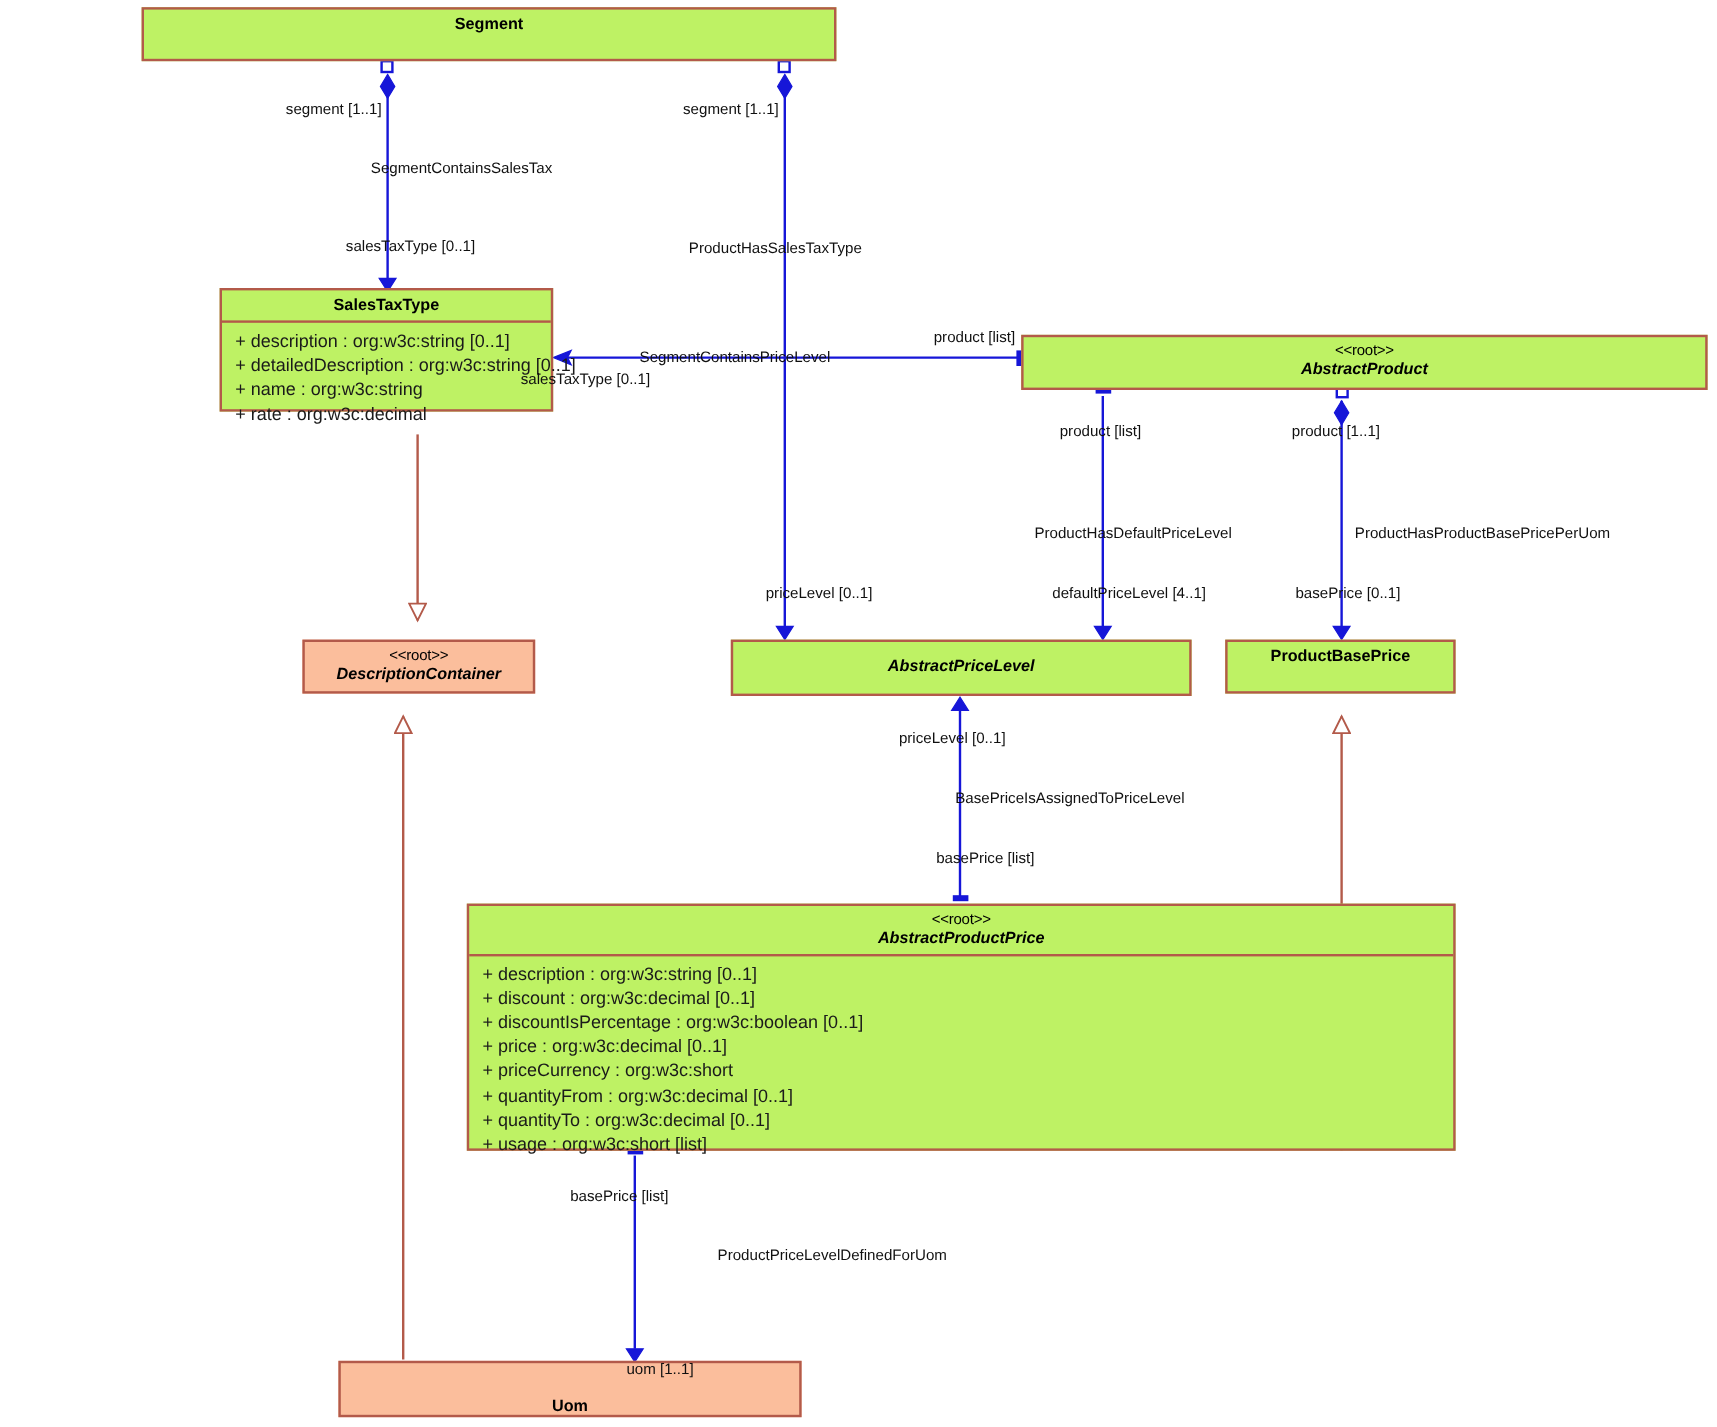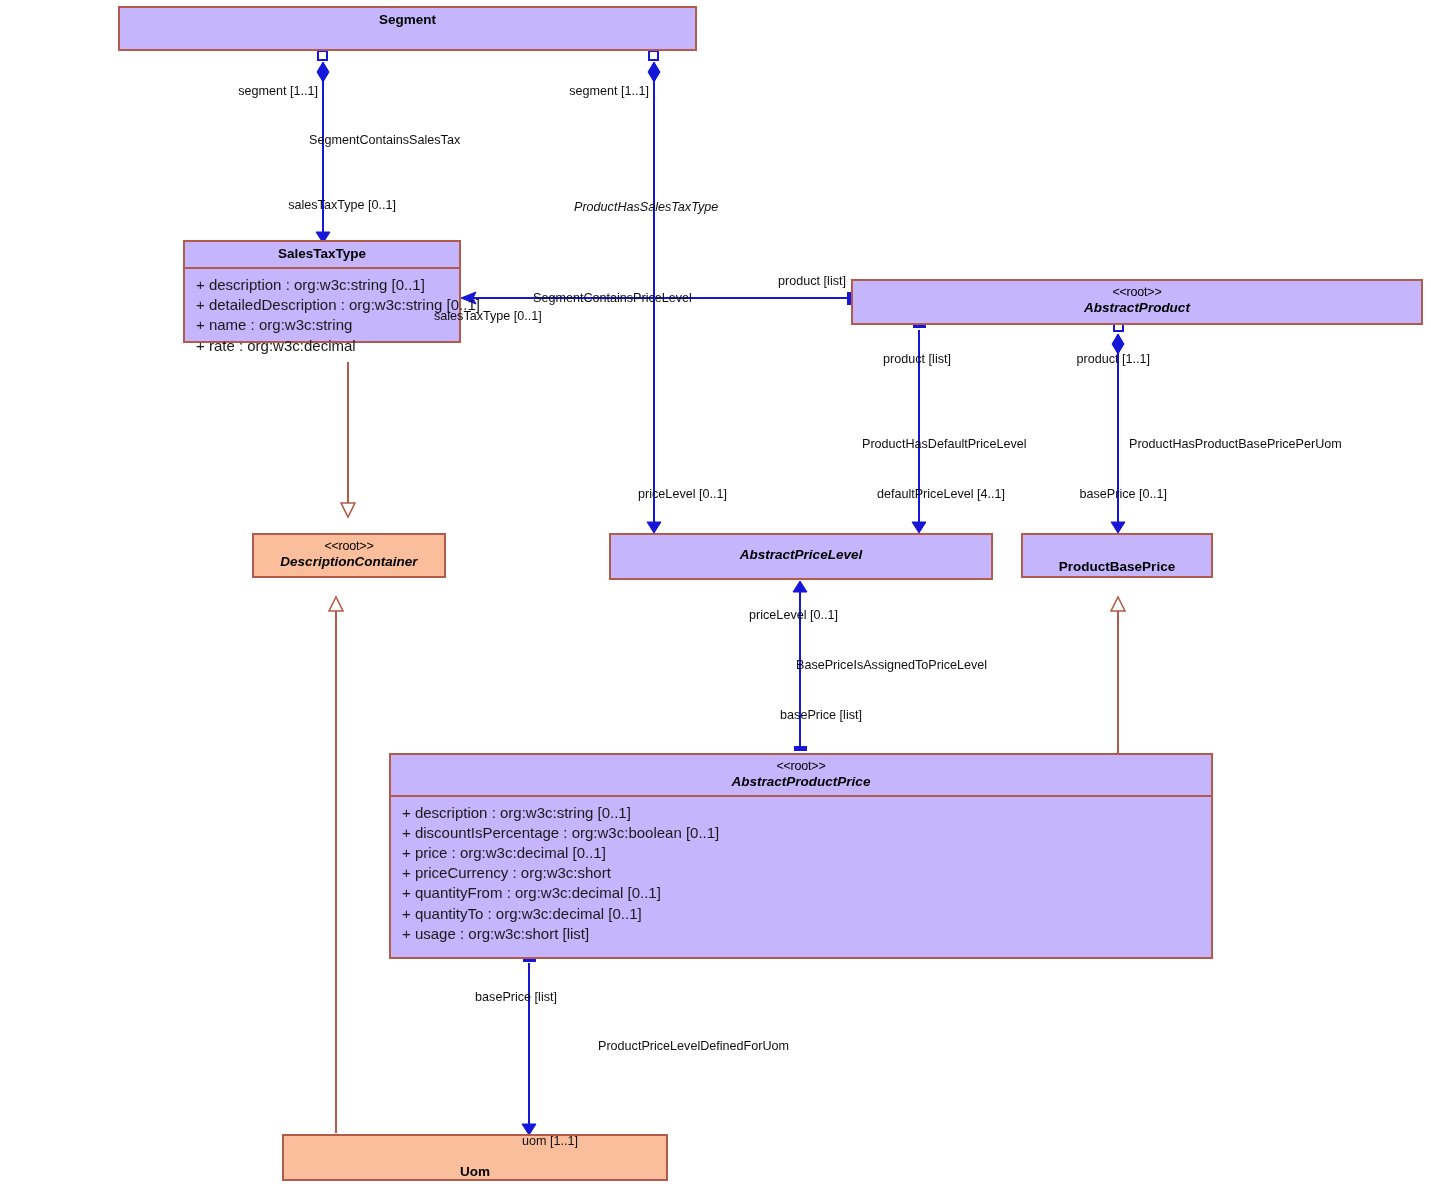--- a/index.html
+++ b/index.html
@@ -23,21 +23,21 @@
     left: 0;
     top: 0;
     width: 1431px;
     height: 1189px;
     pointer-events: none;
   }
   .uml-class {
     position: absolute;
     box-sizing: border-box;
     border: 2px solid #b35a4a;
-    background: #c4b5fd;
+    background: #bef264;
     display: flex;
     flex-direction: column;
   }
   .uml-class.salmon {
     background: #fbbe9c;
   }
   .cls-header {
     box-sizing: border-box;
     text-align: center;
     padding: 4px 6px 5px 6px;
@@ -212,53 +212,54 @@
     </div>
   </div>
 
   <div class="uml-class" style="left:609px; top:533px; width:384px; height:47px;">
     <div class="cls-header" style="padding-top:12px;">
       <span class="cls-title abstract">AbstractPriceLevel</span>
     </div>
   </div>
 
   <div class="uml-class" style="left:1021px; top:533px; width:192px; height:45px;">
-    <div class="cls-header" style="padding-top:24px;">
+    <div class="cls-header" style="padding-top:4px;">
       <span class="cls-title">ProductBasePrice</span>
     </div>
   </div>
 
   <div class="uml-class" style="left:389px; top:753px; width:824px; height:206px;">
     <div class="cls-header divided">
       <span class="cls-stereo">&lt;&lt;root&gt;&gt;</span>
       <span class="cls-title abstract">AbstractProductPrice</span>
     </div>
     <div class="cls-attrs">
       <div class="attr">+ description : org:w3c:string [0..1]</div>
+      <div class="attr">+ discount : org:w3c:decimal [0..1]</div>
       <div class="attr">+ discountIsPercentage : org:w3c:boolean [0..1]</div>
       <div class="attr">+ price : org:w3c:decimal [0..1]</div>
       <div class="attr">+ priceCurrency : org:w3c:short</div>
       <div class="attr">+ quantityFrom : org:w3c:decimal [0..1]</div>
       <div class="attr">+ quantityTo : org:w3c:decimal [0..1]</div>
       <div class="attr">+ usage : org:w3c:short [list]</div>
     </div>
   </div>
 
   <div class="uml-class salmon" style="left:282px; top:1134px; width:386px; height:47px;">
     <div class="cls-header" style="padding-top:28px;">
       <span class="cls-title">Uom</span>
     </div>
   </div>
 
   <div class="edge-label right" style="left:318px; top:84px;">segment [1..1]</div>
   <div class="edge-label" style="left:309px; top:133px;">SegmentContainsSalesTax</div>
   <div class="edge-label right" style="left:396px; top:198px;">salesTaxType [0..1]</div>
 
   <div class="edge-label right" style="left:649px; top:84px;">segment [1..1]</div>
-  <div class="edge-label" style="left:574px; top:200px;font-style:italic;">ProductHasSalesTaxType</div>
+  <div class="edge-label" style="left:574px; top:200px;">ProductHasSalesTaxType</div>
   <div class="edge-label right" style="left:727px; top:487px;">priceLevel [0..1]</div>
 
   <div class="edge-label right" style="left:846px; top:274px;">product [list]</div>
   <div class="edge-label" style="left:533px; top:291px;">SegmentContainsPriceLevel</div>
   <div class="edge-label" style="left:434px; top:309px;">salesTaxType [0..1]</div>
 
   <div class="edge-label right" style="left:951px; top:352px;">product [list]</div>
   <div class="edge-label" style="left:862px; top:437px;">ProductHasDefaultPriceLevel</div>
   <div class="edge-label right" style="left:1005px; top:487px;">defaultPriceLevel [4..1]</div>
 

